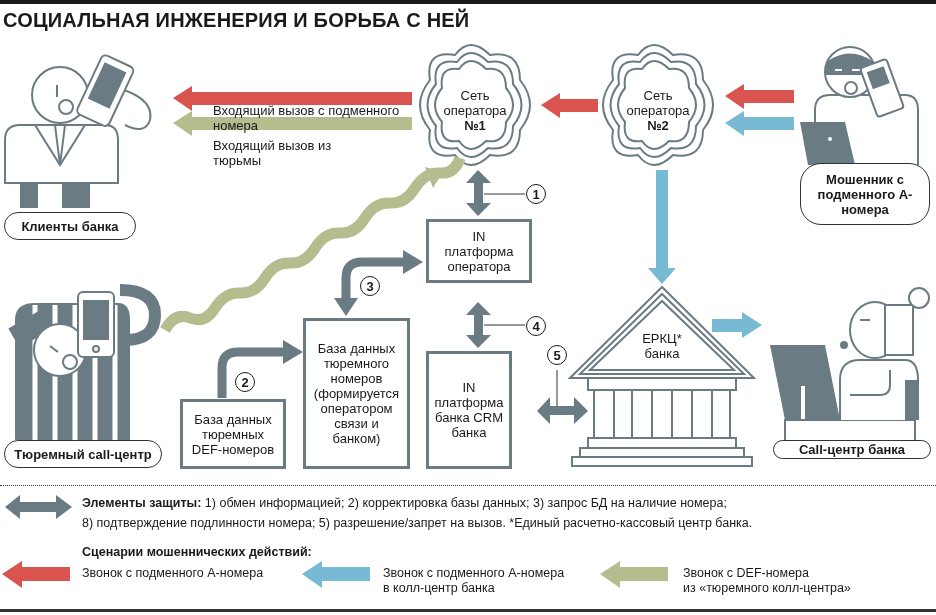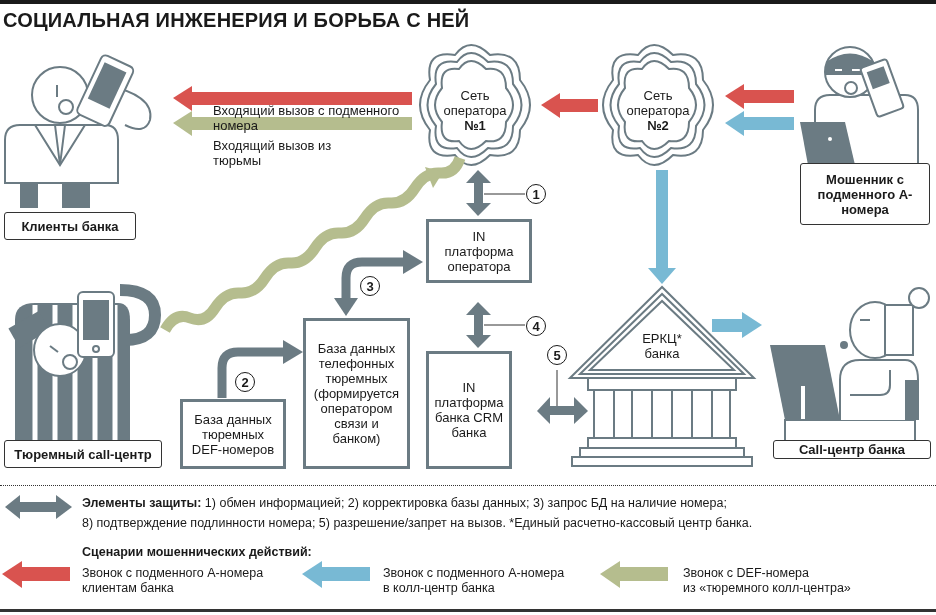--- a/index.html
+++ b/index.html
@@ -3,21 +3,21 @@
 <meta charset="utf-8">
 <style>
   html, body { margin:0; padding:0; background:#fff; }
   body { width:936px; height:615px; position:relative; overflow:hidden; font-family:"Liberation Sans", sans-serif; color:#1a1a1a; }
   .topbar { position:absolute; left:0; top:0; width:936px; height:4px; background:#1a1a1a; }
   .title { position:absolute; left:3px; top:9px; font-size:20px; font-weight:bold; letter-spacing:0.2px; font-family:"Liberation Sans", sans-serif; }
   svg.main { position:absolute; left:0; top:0; }
   .lbl { position:absolute; font-size:13px; line-height:15px; font-family:"Liberation Sans", sans-serif; }
   .center { text-align:center; }
   .box { position:absolute; border:3px solid #6b7b83; background:#fff; box-sizing:border-box; display:flex; align-items:center; justify-content:center; text-align:center; font-size:13px; line-height:15px; font-family:"Liberation Sans", sans-serif; }
-  .pill { position:absolute; border:1.5px solid #333; border-radius:3px; background:#fff; box-sizing:border-box; display:flex; align-items:center; justify-content:center; text-align:center; font-weight:bold; font-size:13px; line-height:15px; }
+  .pill { position:absolute; border:1.5px solid #333; border-radius:21px; background:#fff; box-sizing:border-box; display:flex; align-items:center; justify-content:center; text-align:center; font-weight:bold; font-size:13px; line-height:15px; }
   .num { position:absolute; width:20px; height:20px; border:1.5px solid #1a1a1a; border-radius:50%; background:#fff; box-sizing:border-box; display:flex; align-items:center; justify-content:center; font-weight:bold; font-size:13px; }
   .dotted { position:absolute; left:0; top:485px; width:936px; border-top:1px dotted #333; }
   .bottombar { position:absolute; left:0; top:609px; width:936px; height:3px; background:#333; }
   .legend { position:absolute; font-size:12.5px; line-height:15px; font-family:"Liberation Sans", sans-serif; }
   .bold { font-weight:bold; }
 </style>
 </head>
 <body>
 
 <div class="topbar"></div>
@@ -212,21 +212,21 @@
   <div class="bold">№1</div>
 </div>
 <div class="lbl center" style="left:623px;top:88px;width:70px;">
   <div>Сеть</div>
   <div>оператора</div>
   <div class="bold">№2</div>
 </div>
 
 <div class="box" style="left:426px;top:219px;width:106px;height:64px;padding:0 8px;">IN платформа оператора</div>
 <div class="box" style="left:426px;top:351px;width:86px;height:118px;padding:0 10px;">IN платформа банка CRM банка</div>
-<div class="box" style="left:303px;top:318px;width:107px;height:151px;padding:0 6px;">База данных телефонных тюремных (формируется оператором связи и банком)</div>
+<div class="box" style="left:303px;top:318px;width:107px;height:151px;padding:0 6px;">База данных тюремного номеров (формируется оператором связи и банком)</div>
 <div class="box" style="left:180px;top:399px;width:106px;height:70px;padding:0 6px;">База данных тюремных DEF-номеров</div>
 
 <div class="lbl center" style="left:632px;top:331px;width:60px;">
   <div>ЕРКЦ*</div>
   <div>банка</div>
 </div>
 
 <div class="num" style="left:526px;top:184px;">1</div>
 <div class="num" style="left:235px;top:372px;">2</div>
 <div class="num" style="left:360px;top:276px;">3</div>
@@ -241,21 +241,20 @@
 <div class="dotted"></div>
 <div class="legend" style="left:82px;top:496px;width:850px;">
   <span class="bold">Элементы защиты:</span>
   <span>1) обмен информацией;  2) корректировка базы данных;  3) запрос БД на наличие номера;</span>
 </div>
 <div class="legend" style="left:82px;top:516px;width:850px;">8) подтверждение подлинности номера;  5) разрешение/запрет на вызов.    *Единый расчетно-кассовый центр банка.</div>
 <div class="legend bold" style="left:82px;top:545px;">Сценарии мошеннических действий:</div>
 
 <div class="legend" style="left:82px;top:566px;width:200px;">
   <div>Звонок с подменного А-номера</div>
-  <div>клиентам банка</div>
 </div>
 <div class="legend" style="left:383px;top:566px;width:200px;">
   <div>Звонок с подменного А-номера</div>
   <div>в колл-центр банка</div>
 </div>
 <div class="legend" style="left:683px;top:566px;width:220px;">
   <div>Звонок с DEF-номера</div>
   <div>из «тюремного колл-центра»</div>
 </div>
 

